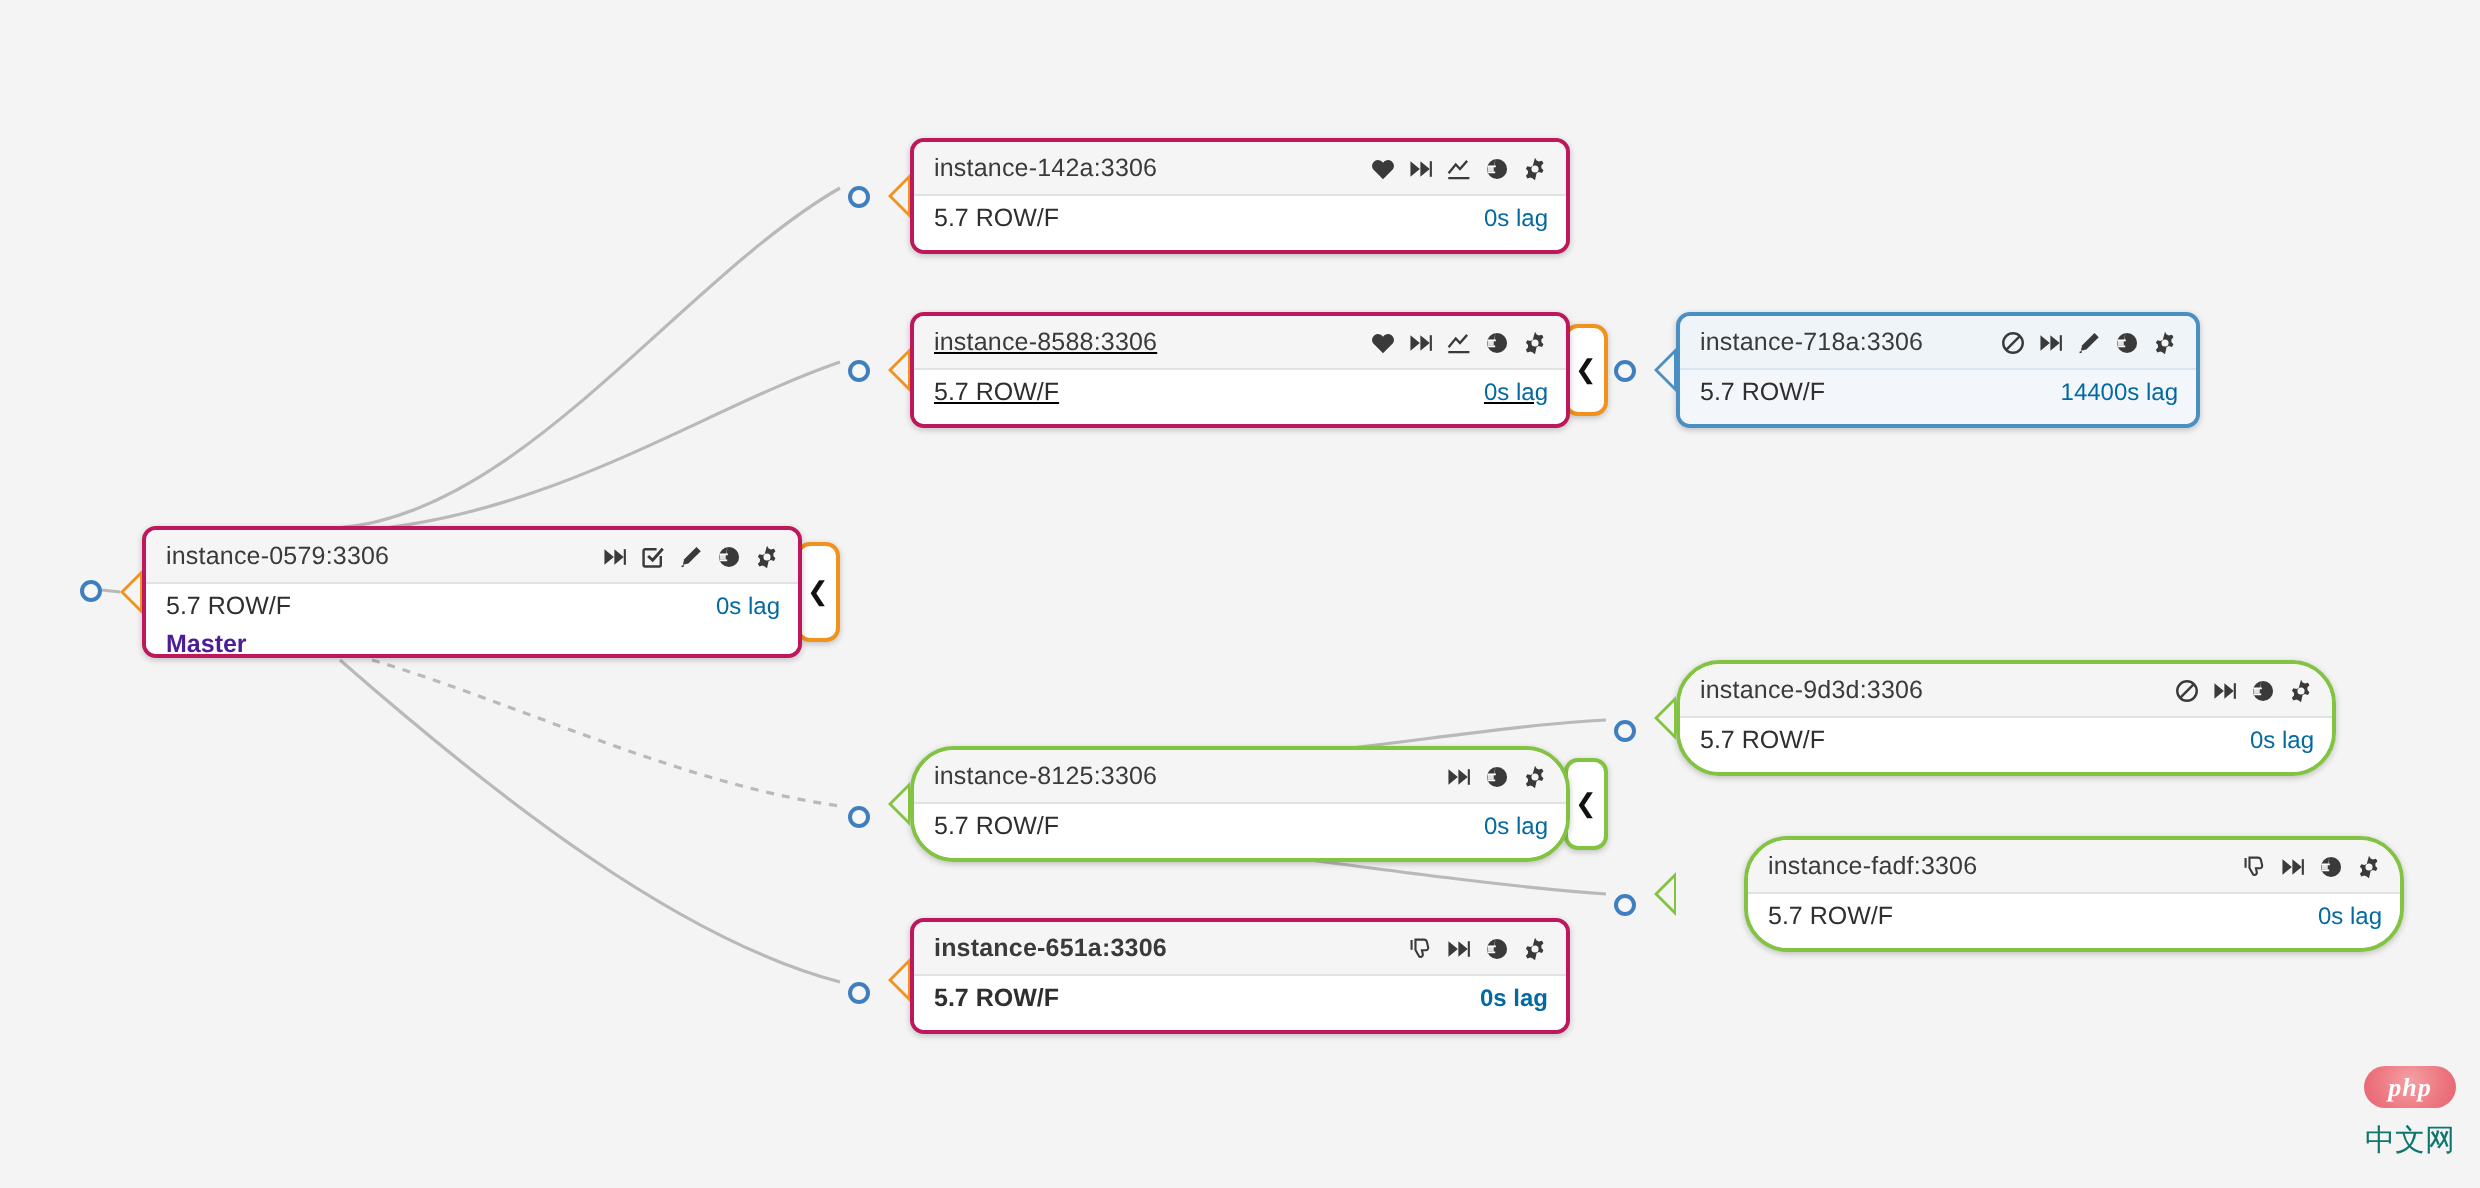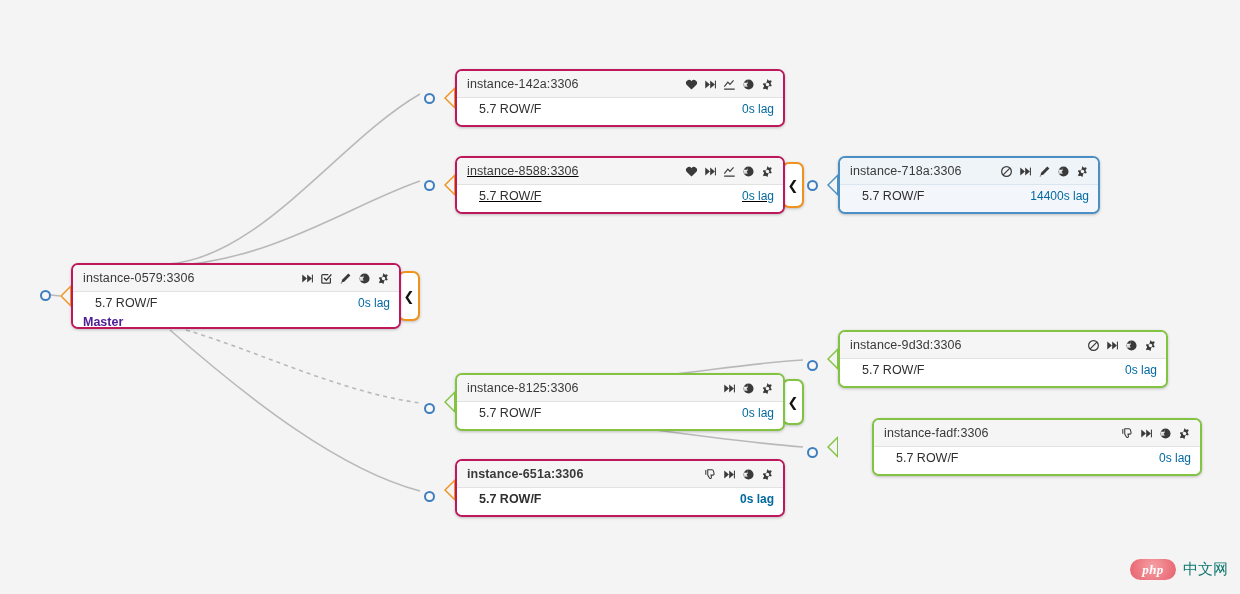--- a/index.html
+++ b/index.html
@@ -18,21 +18,21 @@
   .node{
     position:absolute;
     box-sizing:border-box;
     border:2px solid #be185d;
     border-radius:7px;
     background:#ffffff;
     box-shadow:0 1px 3px rgba(0,0,0,.22);
     overflow:hidden;
     z-index:5;
   }
-  .node.green{border-color:#82c341;}
+  .node.green{border-color:#82c341;border-radius:22px;}
   .node.blue{border-color:#4a8fc4;background:#eaf1f8;}
 
   .node .hdr{
     height:26px;
     display:flex;align-items:center;
     padding:0 9px 0 10px;
     background:#f5f5f5;
     border-bottom:1px solid #e2e2e2;
   }
   .node.blue .hdr{background:#eff4f9;border-bottom-color:#dbe5ef;}
@@ -40,21 +40,21 @@
     font-size:12.5px;color:#3a3a3a;white-space:nowrap;
     letter-spacing:.1px;
   }
   .node .icons{margin-left:auto;display:flex;align-items:center;gap:6px;}
   .node .icons .ic{display:inline-flex;width:13px;height:13px;align-items:center;justify-content:center;}
   .node .icons svg{display:block;}
 
   .node .body{
     height:0;flex:1;
     display:flex;align-items:flex-start;
-    padding:4px 9px 0 22px;
+    padding:4px 9px 0 10px;
     background:#fff;
     position:relative;
   }
   .node.blue .body{background:#f3f7fb;}
   .node .ver{font-size:12.5px;color:#2f2f2f;}
   .node .role{
     font-size:12.5px;color:#4c1d95;font-weight:bold;
     position:absolute;left:10px;top:23px;
   }
   .node .lag{margin-left:auto;font-size:12px;color:#0369a1;}
@@ -110,20 +110,21 @@
     z-index:7;
   }
 
   
   .watermark{
     position:absolute;right:8px;bottom:12px;
     display:flex;align-items:center;gap:7px;
     z-index:20;
     background:#f4f4f4;
     padding:2px 4px;
+    flex-direction:column;
   }
   .wm-badge{
     width:46px;height:21px;border-radius:11px;
     background:radial-gradient(circle at 50% 35%, #f4a0a4 0%, #ee7b84 55%, #e4626f 100%);
     display:flex;align-items:center;justify-content:center;
     font-style:italic;font-weight:bold;font-size:13px;color:#fff;
     letter-spacing:.5px;
     font-family:"Liberation Serif",serif;
   }
   .wm-text{font-size:15px;color:#0f766e;font-family:"DejaVu Sans",sans-serif;}

